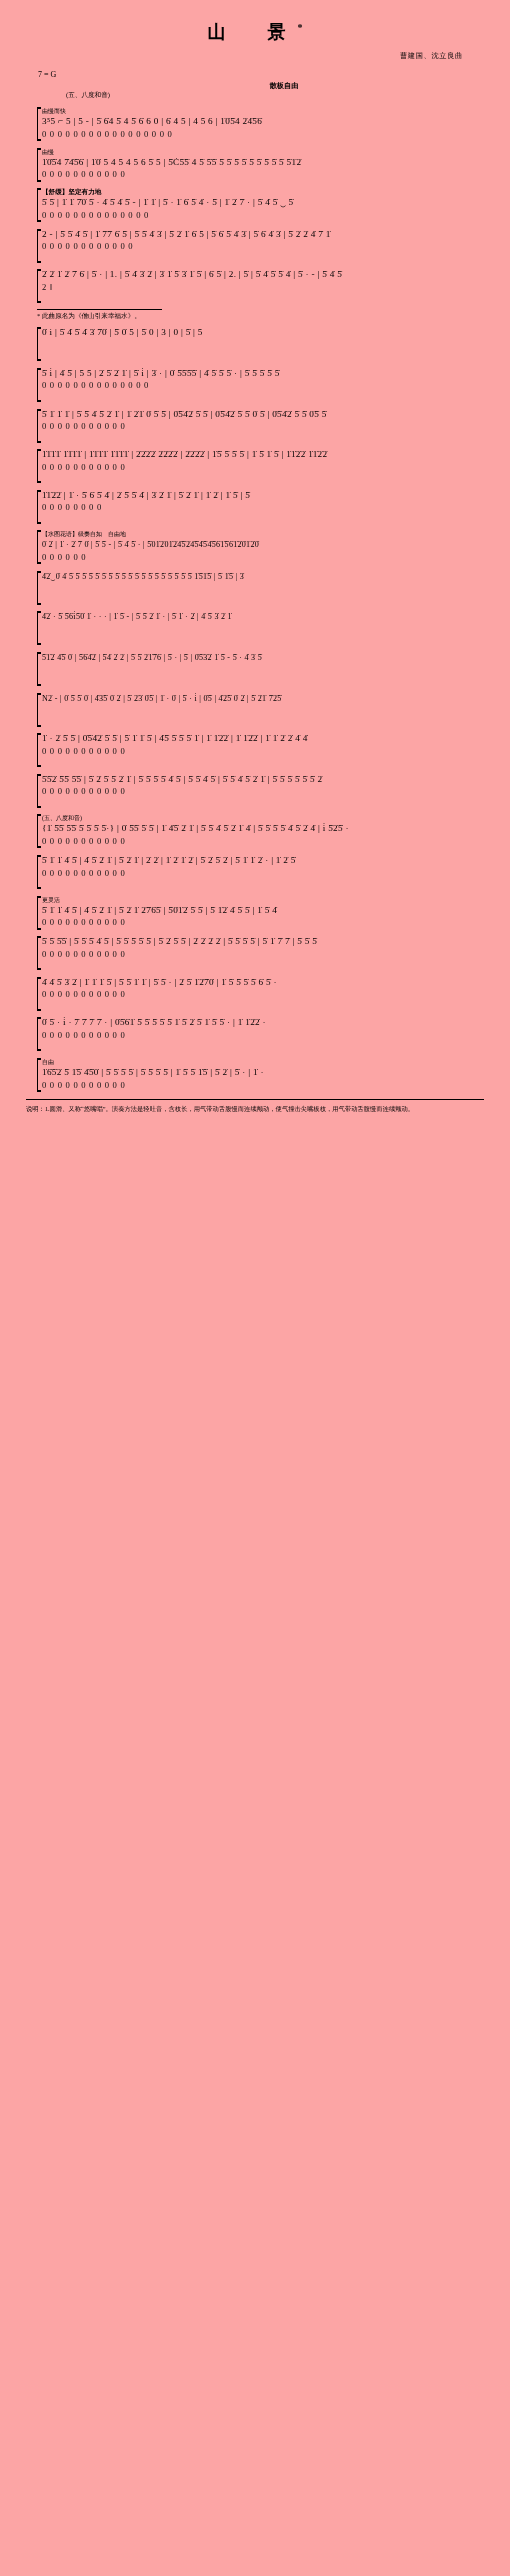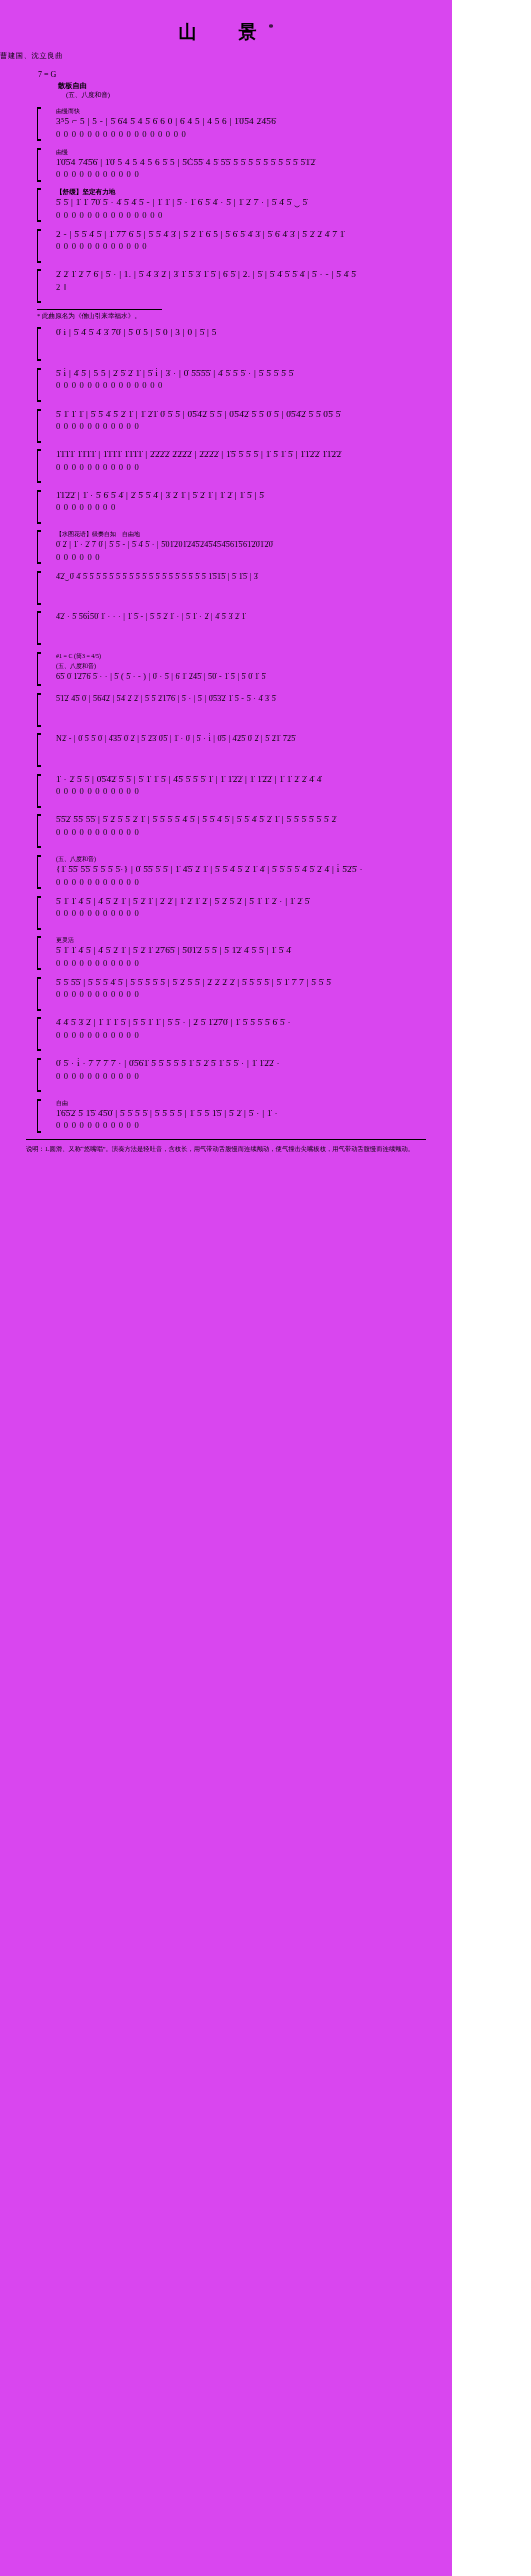--- a/index.html
+++ b/index.html
@@ -7,70 +7,72 @@
     padding: 0;
     background: #ffffff;
   }
   body {
     width: 532px;
     font-family: "Liberation Serif", serif;
     color: #000000;
   }
   .page {
     position: relative;
-    width: 452px;
+    width: 510px;
     height: 2576px;
-    background: #d946ef;
+    background: #fca5a5;
     overflow: hidden;
   }
   .title {
     text-align: center;
     font-size: 18px;
     font-weight: bold;
     letter-spacing: 12px;
     margin-top: 20px;
     font-family: "Liberation Serif", serif;
   }
   .title .star {
     font-size: 10px;
     letter-spacing: 0;
     vertical-align: super;
   }
   .composer {
-    text-align: left;
+    text-align: right;
     font-size: 7.2px;
     margin-right: 47px;
     margin-top: 6.6px;
     letter-spacing: 0.7px;
+    padding-left: 36px;
   }
   .keyline {
     margin-left: 38px;
     margin-top: 9.2px;
     font-size: 8px;
     font-family: "Liberation Serif", serif;
   }
   .sectionhead {
     margin-left: 58px;
     font-size: 7.2px;
     font-weight: bold;
     margin-top: 2px;
+    text-align: center;
   }
   .sub {
     margin-left: 66px;
     font-size: 6.6px;
     margin-top: 0.7px;
   }
   .staff-block {
     margin: 0 37px 0 37px;
     position: relative;
   }
   .row {
     position: relative;
     margin-top: 6.6px;
-    padding-left: 18px;
+    padding-left: 4px;
     border-left: 1.3px solid #000;
     min-height: 34px;
   }
   .row:before {
     content: "";
     position: absolute;
     left: -1.3px; top: 0;
     width: 4.6px; height: 2px;
     background: #000;
   }
@@ -214,26 +216,20 @@
       <div class="notes small">4̇2̇‿0̇  4̇ 5̇ 5̇ 5̇ 5̇ 5̇ 5̇ 5̇ 5̇ 5̇ 5̇ 5̇ 5̇ 5̇ 5̇ 5̇ 5̇ 5̇ 5̇ 5̇ 1̇5̇1̇5̇  |  5̇ 1̇5̇  |  3̇</div>
       <div class="second"></div>
     </div>
 
 
     <div class="row">
       <div class="notes small">4̇2̇ ·  5̇ 5̇6̇i̇5̇0̇  1̇ · · ·  |  1̇ 5̇  -  |  5̇ 5̇ 2̇ 1̇ ·  |  5̇ 1̇ · 2̇  |  4̇ 5̇ 3̇  2̇ 1̇</div>
       <div class="second"></div>
     </div>
 
-    <div class="row">
-      <div class="marker-small">#1 = C (筒3 = 4/5)</div>
-      <div class="marker-small">(五、八度和音)</div>
-      <div class="notes small">6̇5̇ 0̇  1̇2̇7̇6̇  5̇ · ·  |  5̇ ( 5̇ · - )  |  0̇ · 5̇  |  6̇ 1̇ 2̇4̇5̇  |  5̇0̇ - 1̇ 5̇  |  5̇ 0̇ 1̇ 5̇</div>
-      <div class="second"></div>
-    </div>
 
     <div class="row">
       <div class="notes small">5̇1̇2̇  4̇5̇ 0̇  |  5̇6̇4̇2̇  |  5̇4̇ 2̇ 2̇  |  5̇ 5̇ 2̇1̇7̇6̇  |  5̇ · |  5̇  |  0̇5̇3̇2̇  1̇ 5̇  -  5̇ · 4̇ 3̇ 5̇</div>
       <div class="second"></div>
     </div>
 
     <div class="row">
       <div class="notes small">N2̇  -  |  0̇ 5̇ 5̇ 0̇  |  4̇3̇5̇  0̇ 2̇  |  5̇ 2̇3̇ 0̇5̇  |  1̇ · 0̇  |  5̇ · i̇  |  0̇5̇  |  4̇2̇5̇  0̇ 2̇  |  5̇ 2̇1̇  7̇2̇5̇</div>
       <div class="second"></div>
     </div>

